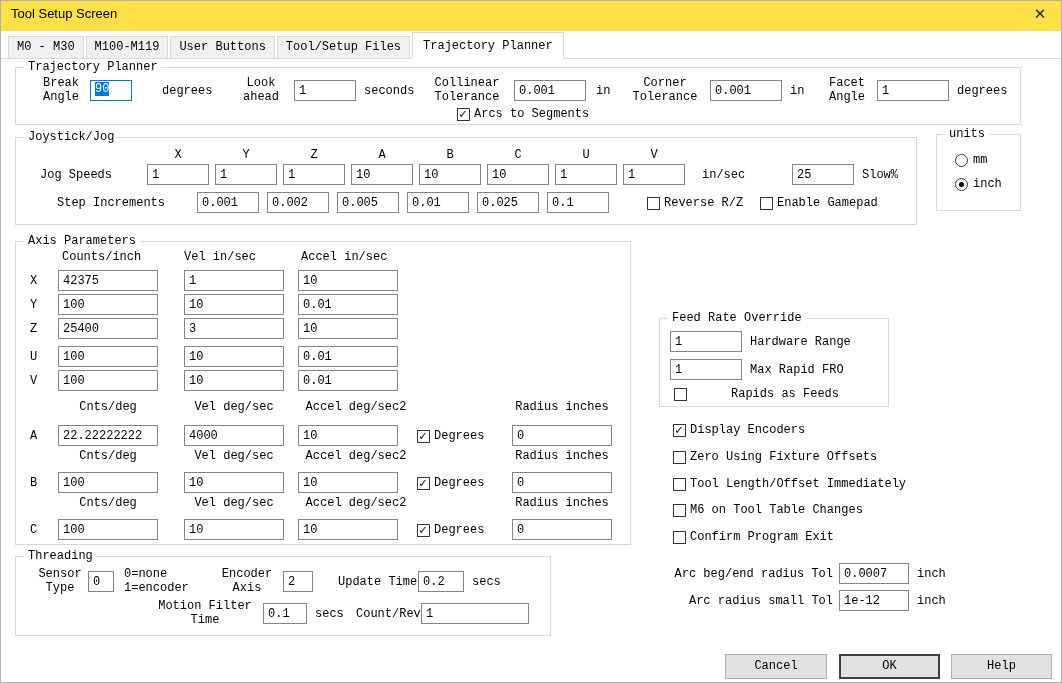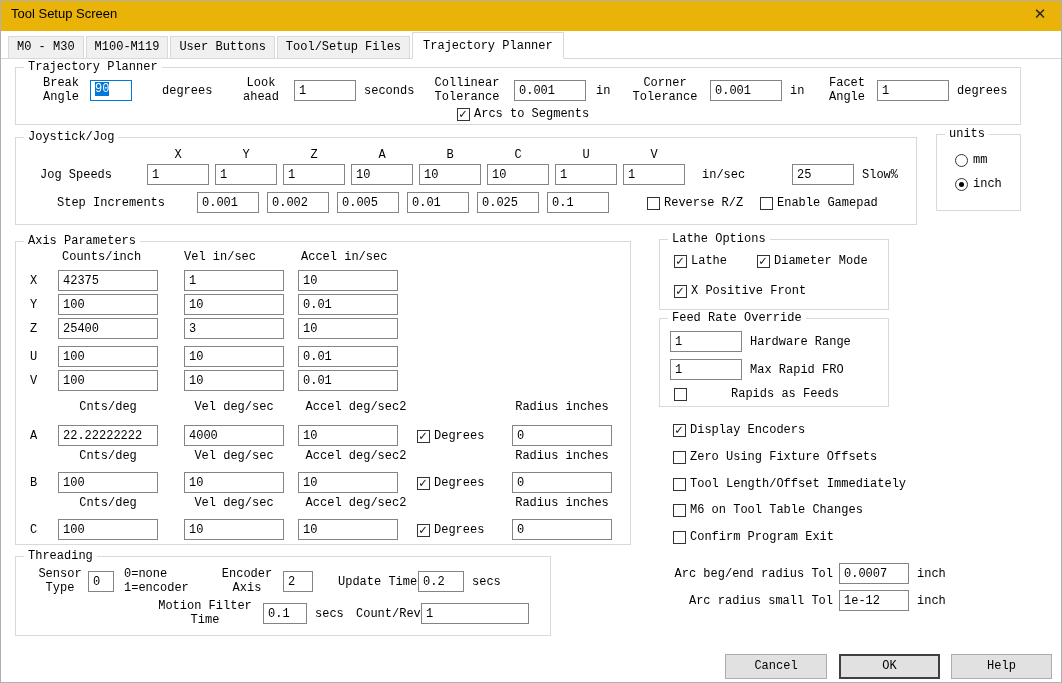--- a/index.html
+++ b/index.html
@@ -3,21 +3,21 @@
 <meta charset="utf-8">
 <style>
   * { box-sizing: border-box; }
   html,body { margin:0; padding:0; background:#e8e8e8; }
   .window {
     position:relative; width:1062px; height:683px; background:#ffffff;
     border:1px solid #b0b0b0;
     font-family:"Liberation Mono","DejaVu Sans Mono",monospace;
     font-size:12px; color:#000; overflow:hidden;
   }
-  .titlebar { position:absolute; left:0; top:0; right:0; height:30px; background:#eab308; }
+  .titlebar { position:absolute; left:0; top:0; right:0; height:30px; background:#fde047; }
   .title { position:absolute; left:10px; top:5px; font-family:"Liberation Sans","DejaVu Sans",sans-serif; font-size:13px; color:#000; }
   .closebtn { position:absolute; right:10px; top:2px; width:22px; height:22px; text-align:center; line-height:22px; font-size:15px; color:#222; cursor:pointer; font-family:"Liberation Sans",sans-serif; }
   .tabstrip { position:absolute; left:0; top:31px; width:100%; height:27px; border-bottom:1px solid #d9d9d9; display:flex; align-items:flex-end; padding-left:7px; }
   .tab { background:#f0f0f0; border:1px solid #d9d9d9; padding:3px 8px 4px 8px; margin-right:2px; margin-bottom:-1px; white-space:nowrap; }
   .tab.active { background:#fff; border-bottom:1px solid #fff; padding:6px 10px 5px 10px; position:relative; z-index:2; }
   .group { position:absolute; border:1px solid #d9d9d9; }
   .gtitle { position:absolute; top:-8px; left:8px; background:#fff; padding:0 4px; white-space:nowrap; }
   .lbl { position:absolute; line-height:14px; white-space:normal; }
   .ctr { text-align:center; }
   .rt { text-align:right; }
@@ -192,35 +192,20 @@
     <input class="fld" style="left: 42px; top: 277px; width: 100px;" value="100">
     <input class="fld" style="left: 168px; top: 277px; width: 100px;" value="10">
     <input class="fld" style="left: 282px; top: 277px; width: 100px;" value="10">
     <div class="cb on" style="left:401px; top:281px;">
       <span class="cbbox"></span>
       <span>Degrees</span>
     </div>
     <input class="fld" style="left: 496px; top: 277px; width: 100px;" value="0">
   </div>
 
-  <div class="group" style="left:658px; top:238px; width:230px; height:71px;">
-    <span class="gtitle">Lathe Options</span>
-    <div class="cb on" style="left:14px; top:14px;">
-      <span class="cbbox"></span>
-      <span>Lathe</span>
-    </div>
-    <div class="cb on" style="left:97px; top:14px;">
-      <span class="cbbox"></span>
-      <span>Diameter Mode</span>
-    </div>
-    <div class="cb on" style="left:14px; top:44px;">
-      <span class="cbbox"></span>
-      <span>X Positive Front</span>
-    </div>
-  </div>
 
   <div class="group" style="left:658px; top:317px; width:230px; height:89px;">
     <span class="gtitle">Feed Rate Override</span>
     <input class="fld" style="left: 10px; top: 12px; width: 72px;" value="1">
     <div class="lbl" style="left:90px; top:16px;">Hardware Range</div>
     <input class="fld" style="left: 10px; top: 40px; width: 72px;" value="1">
     <div class="lbl" style="left:90px; top:44px;">Max Rapid FRO</div>
     <div class="cb" style="left:14px; top:68px;gap:44px;">
       <span class="cbbox"></span>
       <span>Rapids as Feeds</span>

